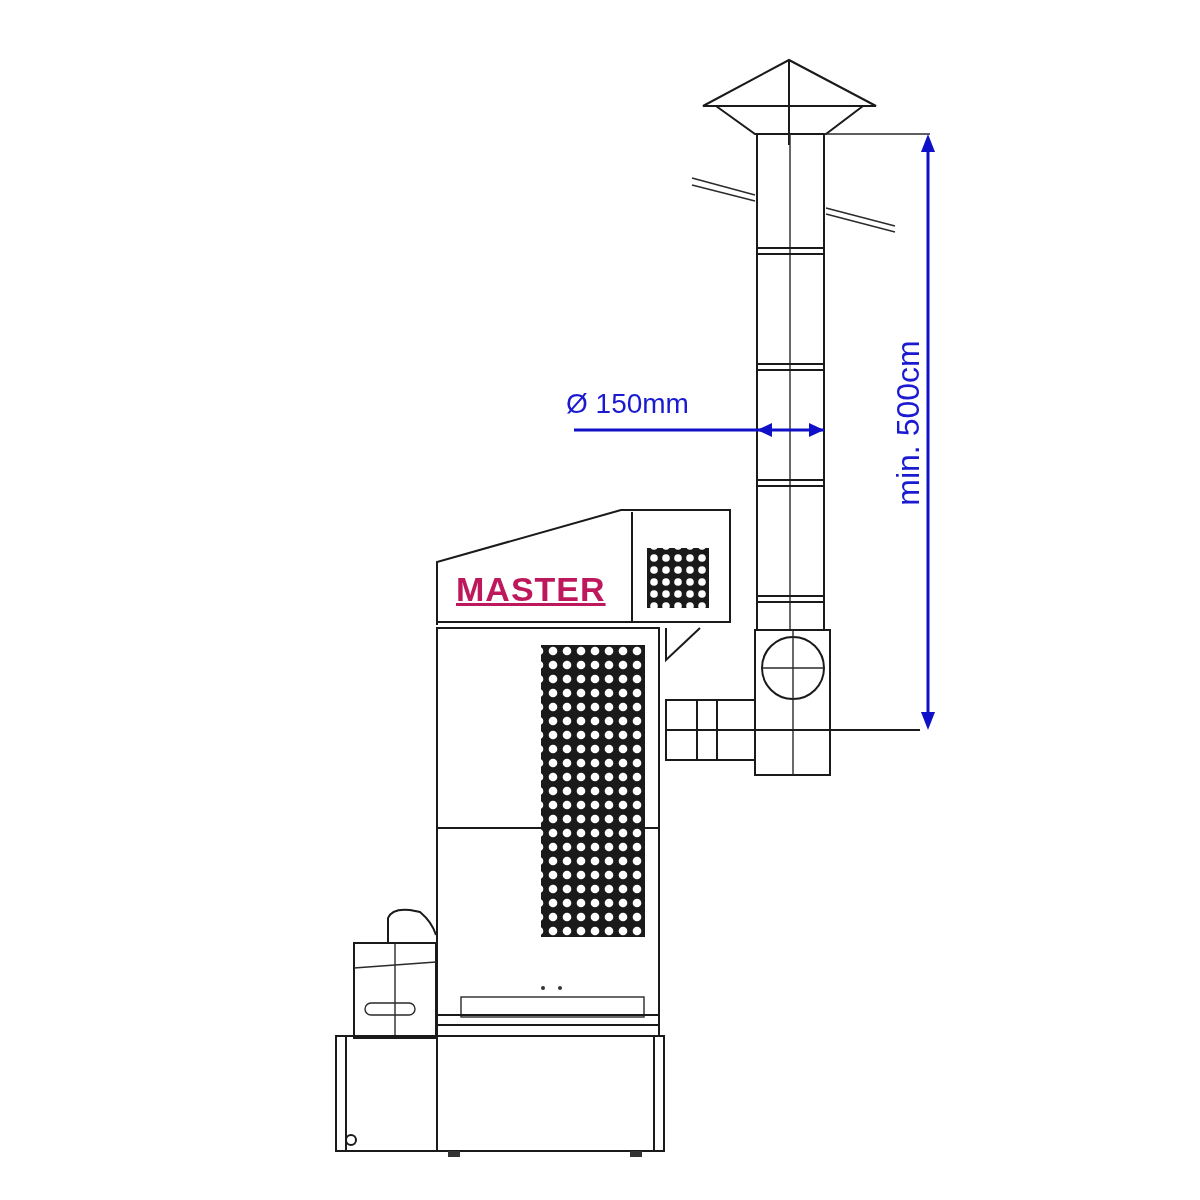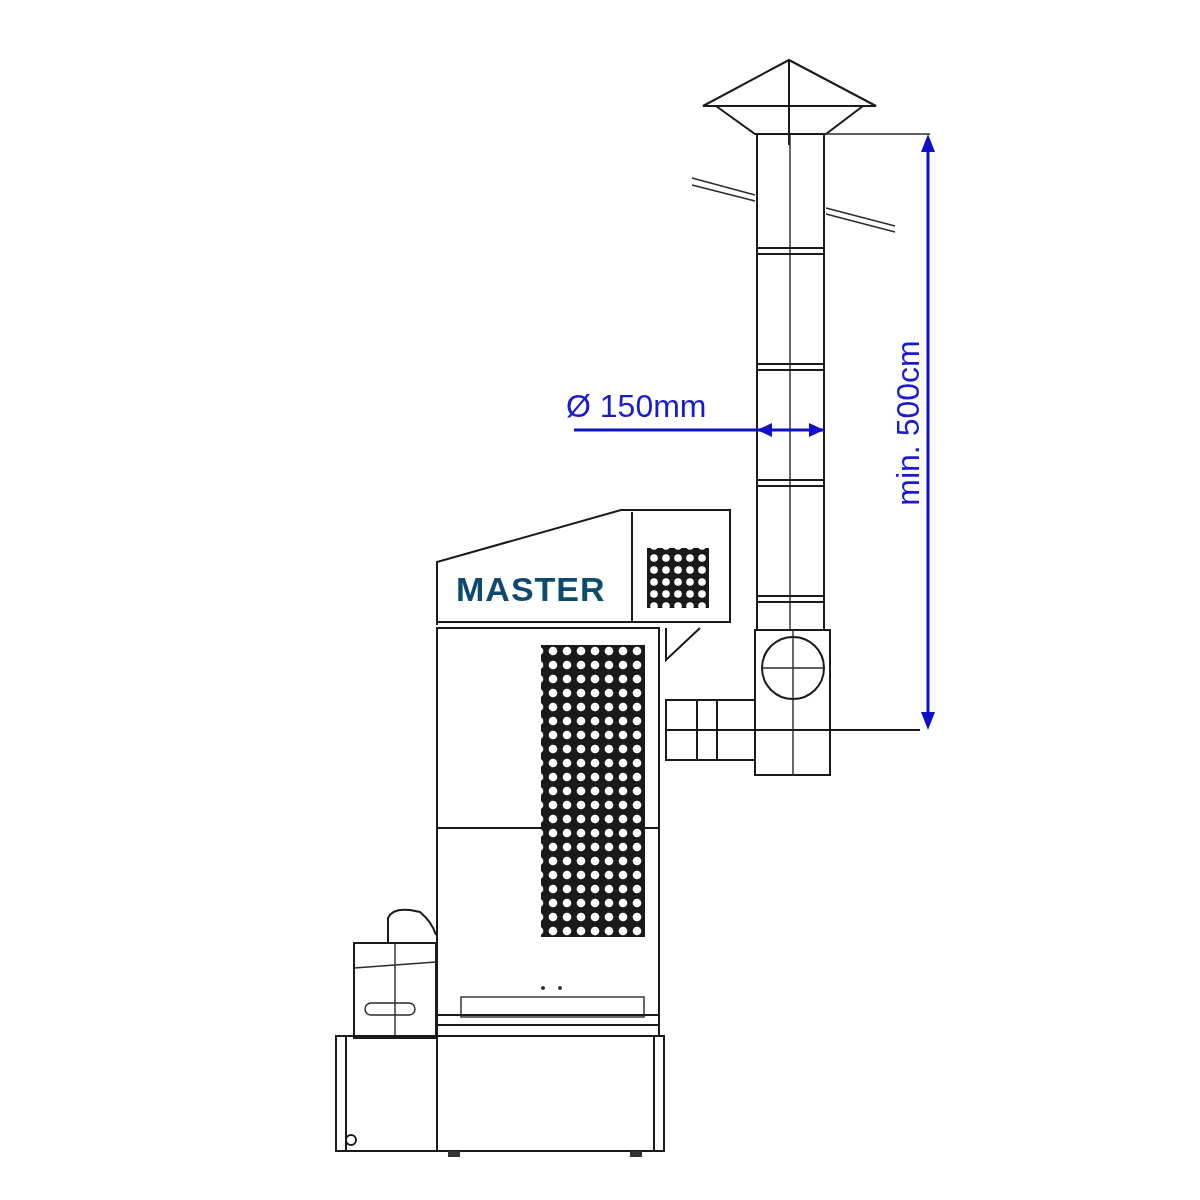--- a/index.html
+++ b/index.html
@@ -2,23 +2,23 @@
 <html><head>
   <meta charset="utf-8">
   <style>
     html, body { margin: 0; padding: 0; background: #ffffff; }
     body { width: 1200px; height: 1200px; position: relative; overflow: hidden; font-family: "Liberation Sans", sans-serif; }
     #diagram { position: absolute; left: 0; top: 0; width: 1200px; height: 1200px; }
     .ln { stroke: #1a1a1a; stroke-width: 2; fill: none; }
     .thin { stroke: #2a2a2a; stroke-width: 1.4; fill: none; }
     .dim { stroke: #1010c8; stroke-width: 3; fill: none; }
     .dimhead { fill: #1010c8; }
-    .label-diam { position: absolute; left: 566px; top: 388px; font-size: 32px; color: #1a1ad0; white-space: nowrap; }
+    .label-diam { position: absolute; left: 566px; top: 388px; font-size: 28px; color: #1a1ad0; white-space: nowrap; }
     .label-height { position: absolute; left: 908px; top: 423px; font-size: 32px; color: #1a1ad0; white-space: nowrap; transform: translate(-50%, -50%) rotate(-90deg); }
-    .brand { position: absolute; left: 456px; top: 570px; font-size: 34px; font-weight: bold; color: #0c4a6e; letter-spacing: 1px; }
+    .brand { position: absolute; left: 456px; top: 570px; font-size: 34px; font-weight: bold; color: #be185d; letter-spacing: 1px; text-decoration: underline; }
   </style>
 </head>
 <body>
 
 <svg id="diagram" viewBox="0 0 1200 1200" xmlns="http://www.w3.org/2000/svg">
   <defs>
     <pattern id="grid" width="14" height="14" patternUnits="userSpaceOnUse">
       <rect width="14" height="14" fill="#1a1a1a"></rect>
       <circle cx="7" cy="7" r="4.3" fill="#ffffff"></circle>
     </pattern>

